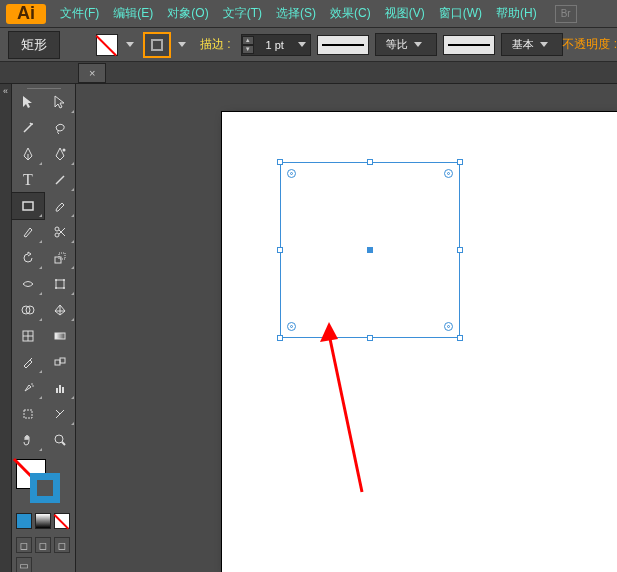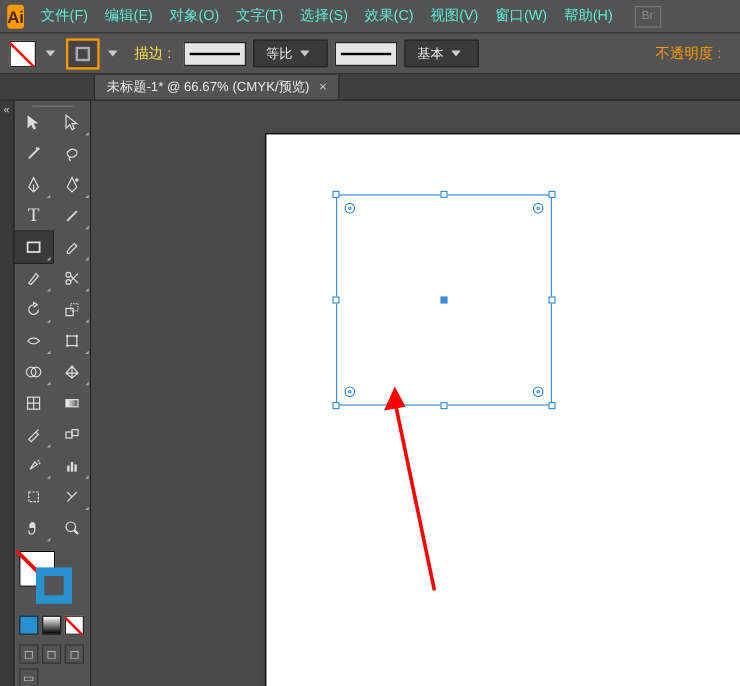--- a/index.html
+++ b/index.html
@@ -1,20 +1,20 @@
 <!DOCTYPE html>
 <html><head>
 <meta charset="utf-8">
 <style>
 * { margin: 0; padding: 0; box-sizing: border-box; font-family: "Microsoft YaHei", Arial, sans-serif; }
 body { background: #4a4a4a; width: 617px; height: 572px; overflow: hidden; user-select: none; }
 
 
 .menubar { height: 28px; background: #535353; display: flex; align-items: center; padding: 0 6px; gap: 14px; border-bottom: 1px solid #2a2a2a; }
-.app-icon { width: 14px; height: 20px; background: #ff9a00; border-radius: 3px; color: #4a2600; font-weight: 700; font-size: 14px; display: flex; align-items: center; justify-content: center; }
+.app-icon { width: 40px; height: 20px; background: #ff9a00; border-radius: 3px; color: #4a2600; font-weight: 700; font-size: 18px; display: flex; align-items: center; justify-content: center; }
 .menu-item { color: #5eead4; font-size: 12px; cursor: default; }
 .br-badge { margin-left: 4px; width: 22px; height: 18px; border: 1px solid #777; color: #888; font-size: 10px; display: flex; align-items: center; justify-content: center; }
 
 
 .controlbar { height: 34px; background: #535353; display: flex; align-items: center; padding: 0 8px; gap: 6px; border-bottom: 1px solid #2a2a2a; position: relative; }
 .shape-label { color: #eee; font-size: 13px; background: #3a3a3a; padding: 4px 12px; border: 1px solid #222; margin-right: 30px; }
 .swatch { width: 22px; height: 22px; border: 1px solid #222; }
 .swatch-none { background: #fff; position: relative; }
 .swatch-none::after { content: ""; position: absolute; left: 0; top: 0; width: 140%; height: 2px; background: #f00; transform: rotate(45deg); transform-origin: 0 0; }
 .caret { width: 0; height: 0; border-left: 4px solid transparent; border-right: 4px solid transparent; border-top: 5px solid #ccc; margin-left: 2px; margin-right: 4px; }
@@ -22,21 +22,21 @@
 .icon-btn.active { outline: 2px solid #ff9a00; outline-offset: -1px; }
 .stroke-sq { width: 12px; height: 12px; border: 2px solid #aaa; }
 .ctrl-label { color: #fde047; font-size: 12px; margin: 0 4px; }
 .stroke-spin { display: flex; align-items: center; background: #333; border: 1px solid #222; height: 22px; }
 .stroke-spin input { width: 42px; background: #333; border: none; color: #eee; font-size: 11px; text-align: center; outline: none; }
 .spin-btns { display: flex; flex-direction: column; }
 .spin-btns div { width: 12px; height: 9px; background: #555; border: 1px solid #222; font-size: 6px; display:flex;align-items:center;justify-content:center;color:#ccc;}
 .line-sample { width: 52px; height: 20px; background: #e5e5e5; border: 1px solid #222; display: flex; align-items: center; justify-content: center; }
 .line-sample .ln { width: 42px; height: 2px; background: #000; }
 .dd { background: #3a3a3a; color: #eee; font-size: 11px; padding: 3px 10px; border: 1px solid #222; display:flex;align-items:center;gap:4px;}
-.opacity-label { color: #ff9a00; font-size: 12px; position: absolute; right: 16px; }
+.opacity-label { color: #ff9a00; font-size: 12px; position: absolute; right: 0; }
 
 
 .tabbar { height: 22px; background: #3f3f3f; display: flex; align-items: center; padding-left: 78px; border-bottom: 1px solid #222; }
 .tab { background: #535353; color: #e8e8e8; font-size: 11px; padding: 3px 10px; border: 1px solid #222; display: flex; align-items: center; gap: 8px; }
 .tab .x { color: #ccc; font-size: 11px; }
 
 
 .main { position: absolute; top: 84px; left: 0; right: 0; bottom: 0; display: flex; }
 .left-strip { width: 12px; background: #3a3a3a; border-right: 1px solid #222; position: relative; display:flex;align-items:flex-start;justify-content:center;padding-top:2px;}
 .left-strip .dbl { font-size: 9px; color: #ccc; }
@@ -94,30 +94,39 @@
   <div class="menu-item">文字(T)</div>
   <div class="menu-item">选择(S)</div>
   <div class="menu-item">效果(C)</div>
   <div class="menu-item">视图(V)</div>
   <div class="menu-item">窗口(W)</div>
   <div class="menu-item">帮助(H)</div>
   <div class="br-badge">Br</div>
 </div>
 
 <div class="controlbar">
+  <div class="shape-label">矩形</div>
 
   <div class="swatch swatch-none"></div>
   <div class="caret"></div>
 
   <div class="icon-btn active">
       <div class="stroke-sq"></div>
     </div>
   <div class="caret"></div>
 
   <div class="ctrl-label">描边 :</div>
+  <div class="stroke-spin">
+    <div class="spin-btns">
+      <div>▲</div>
+      <div>▼</div>
+    </div>
+    <input value="1 pt" style="">
+    <div class="caret"></div>
+  </div>
 
   <div class="line-sample">
       <div class="ln"></div>
     </div>
   <div class="dd">
       <span>等比</span>
       <div class="caret"></div>
     </div>
 
   <div class="line-sample">
@@ -126,21 +135,20 @@
   <div class="dd">
       <span>基本</span>
       <div class="caret"></div>
     </div>
 
   <div class="opacity-label">不透明度 :</div>
 </div>
 
 <div class="tabbar">
   <div class="tab">
-    <span>未标题-1* @ 66.67% (CMYK/预览)</span>
     <span class="x">×</span>
   </div>
 </div>
 
 <div class="main">
   <div class="left-strip">
     <span class="dbl">«</span>
   </div>
 
   <div class="toolbox">

